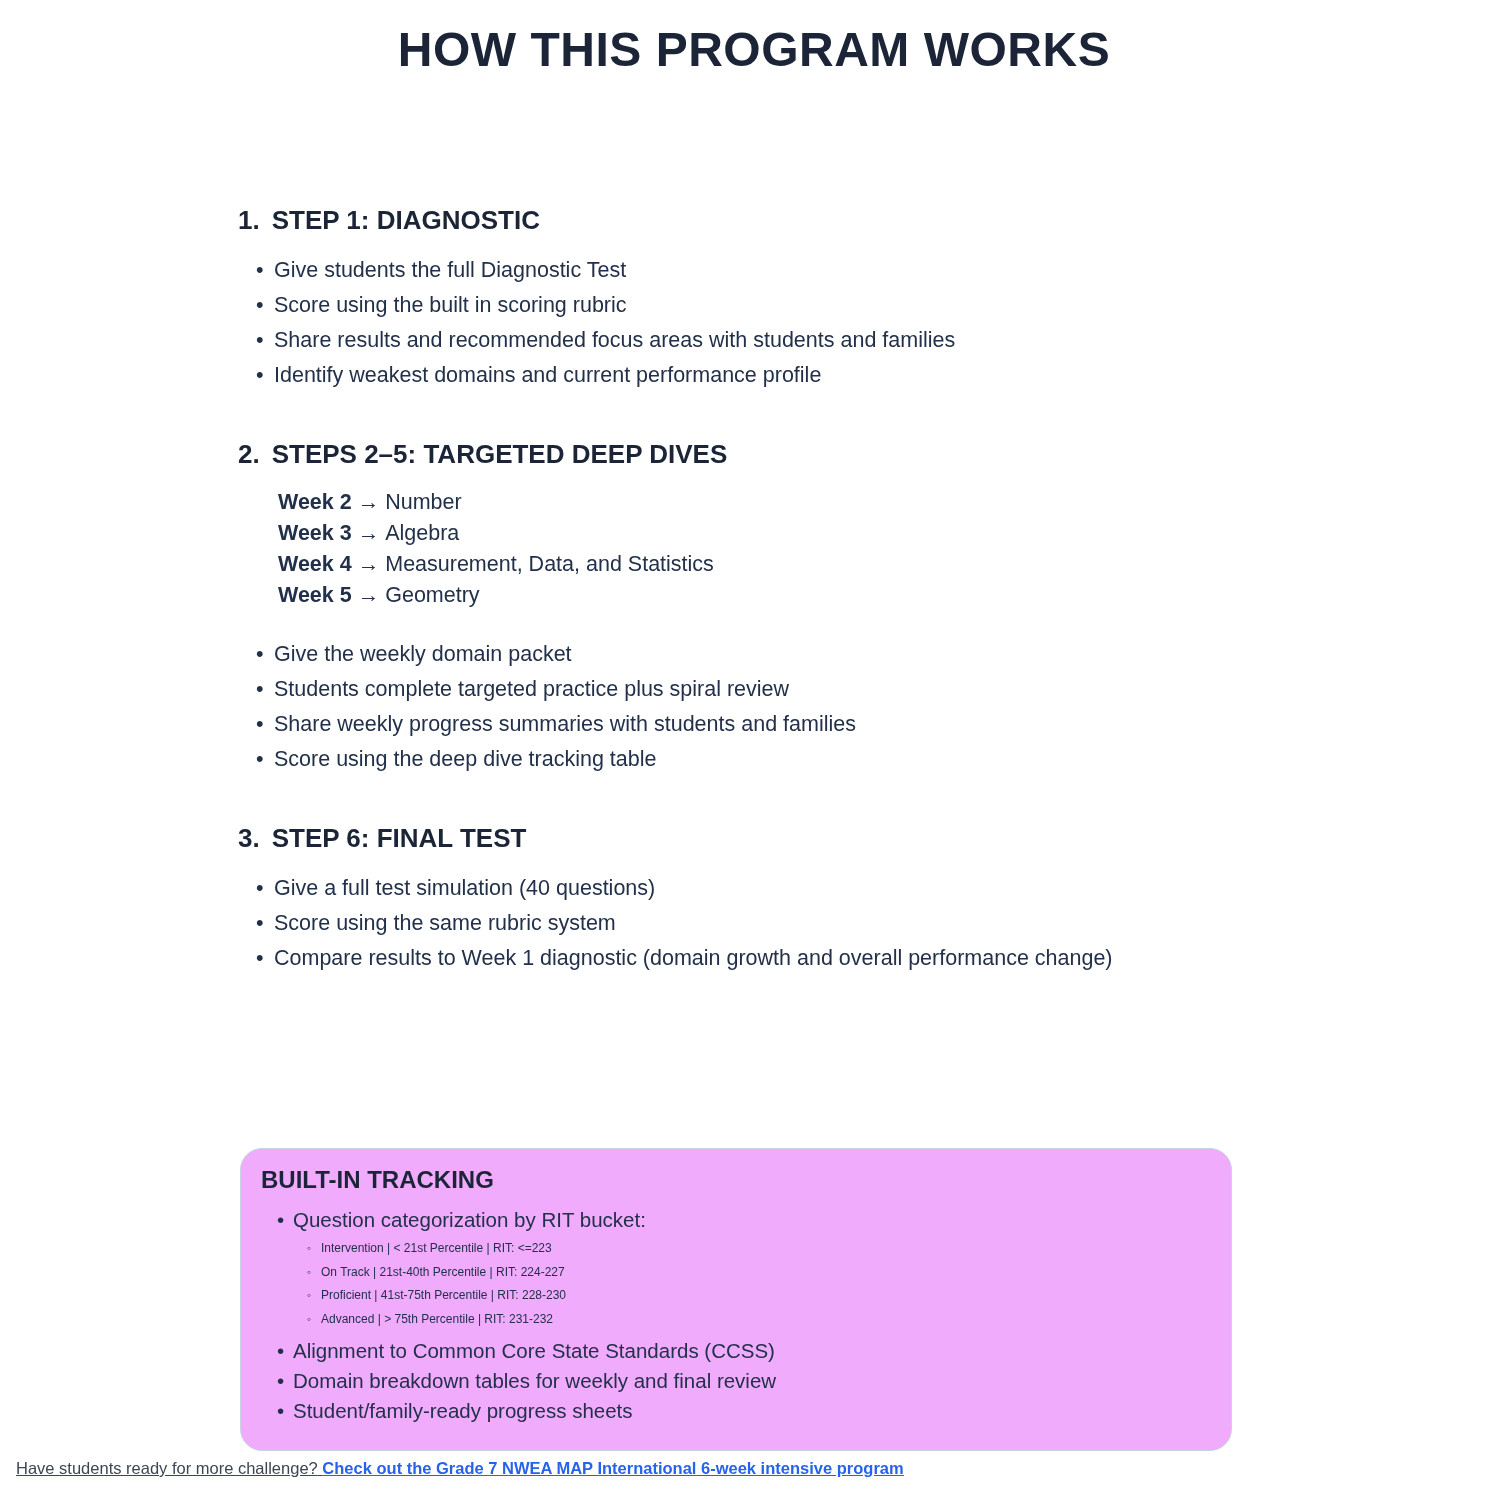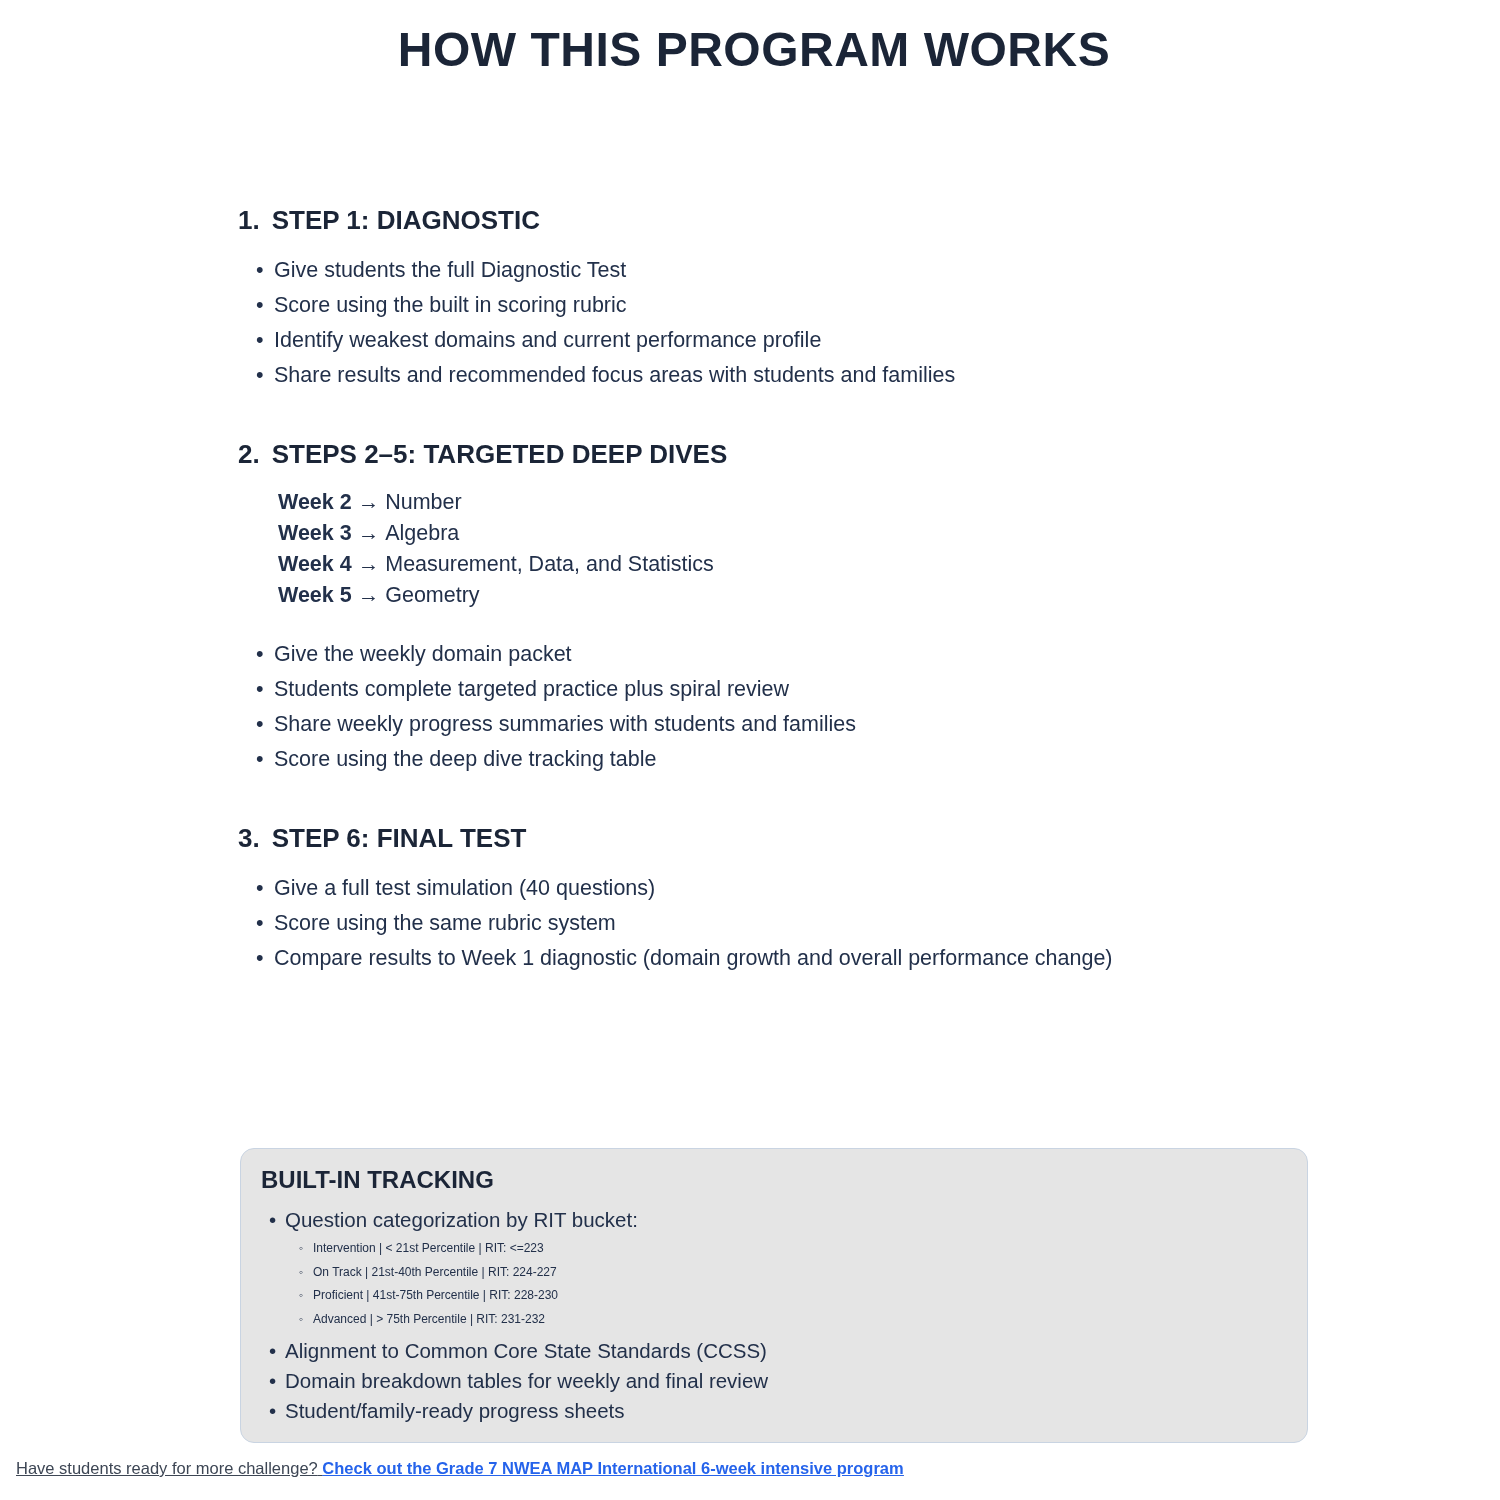--- a/index.html
+++ b/index.html
@@ -67,36 +67,36 @@
     font-size: 21.5px;
     color: #22304a;
   }
   .week-line { line-height: 31px; }
   .week-label { font-weight: 700; }
   .arrow { margin: 0 6px; }
 
   
   .tracking-box {
     margin: 172px 0 0 2px;
-    width: 1068px;
-    background: #e5e5e5;
+    width: 992px;
+    background: #f0abfc;
     border: 1px solid #c9d4e2;
-    border-radius: 14px;
+    border-radius: 22px;
     padding: 16px 24px 16px 20px;
   }
   .box-heading {
     font-size: 24px;
     font-weight: 700;
     line-height: 30px;
     color: #1b2537;
     margin: 0 0 10px 0;
   }
   .box-bullets {
     list-style: none;
-    margin: 0;
+    margin: 8px;
     padding: 0 0 0 8px;
     font-size: 20.5px;
     color: #22304a;
   }
   .box-bullets > li {
     position: relative;
     padding-left: 16px;
     line-height: 30px;
   }
   .box-bullets > li::before {
@@ -148,22 +148,22 @@
 <div class="content">
 
   <section>
     <div class="sec-heading">
       <span class="sec-num">1.</span>
       <span class="sec-title">STEP 1: DIAGNOSTIC</span>
     </div>
     <ul class="bullets">
       <li>Give students the full Diagnostic Test</li>
       <li>Score using the built in scoring rubric</li>
+      <li>Share results and recommended focus areas with students and families</li>
       <li>Identify weakest domains and current performance profile</li>
-      <li>Share results and recommended focus areas with students and families</li>
     </ul>
   </section>
 
   <section>
     <div class="sec-heading">
       <span class="sec-num">2.</span>
       <span class="sec-title">STEPS 2–5: TARGETED DEEP DIVES</span>
     </div>
     <div class="weeks">
       <div class="week-line">

